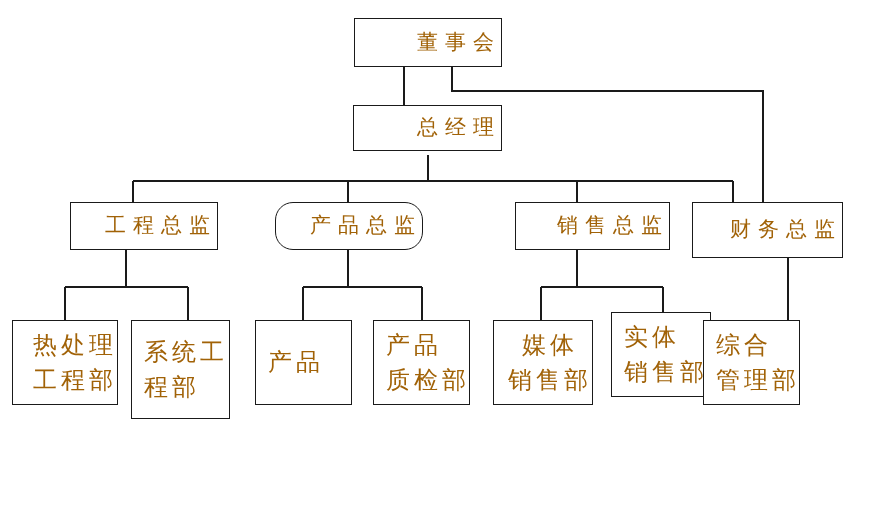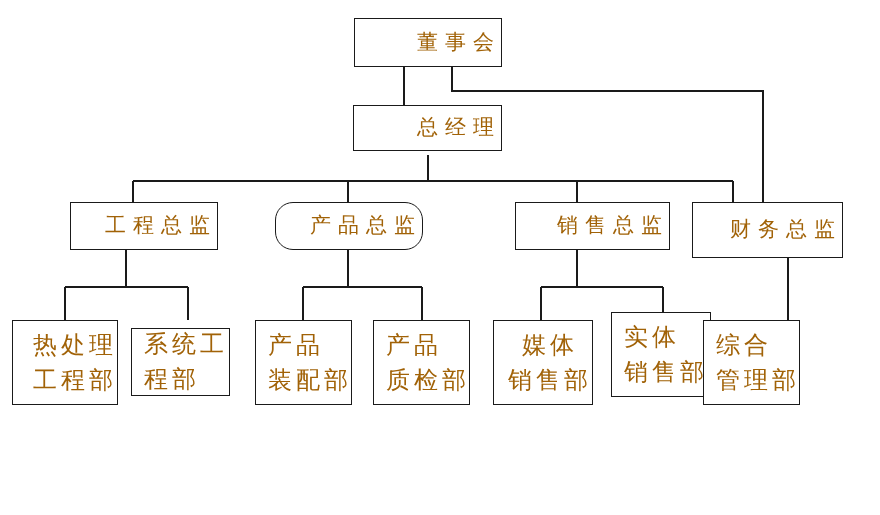--- a/index.html
+++ b/index.html
@@ -136,31 +136,30 @@
     <span class="line-txt">财务总监</span>
   </div>
 
   <div class="org-node level-dept" style="left:12px; top:320px; width:106px; height:85px;">
     <div class="dept-wrap">
       <span class="line-txt">热处理</span>
       <span class="line-txt">工程部</span>
     </div>
   </div>
 
-  <div class="org-node level-dept" style="left:131px; top:320px; width:99px; height:68px;margin-top:8px;">
+  <div class="org-node level-dept" style="left:131px; top:320px; width:99px; height:99px;">
     <div class="dept-wrap left-align">
       <span class="line-txt">系统工</span>
       <span class="line-txt">程部</span>
     </div>
   </div>
 
   <div class="org-node level-dept" style="left:255px; top:320px; width:97px; height:85px;">
     <div class="dept-wrap left-align">
       <span class="line-txt">产品</span>
-      <span class="line-txt">装配部</span>
     </div>
   </div>
 
   <div class="org-node level-dept" style="left:373px; top:320px; width:97px; height:85px;">
     <div class="dept-wrap left-align">
       <span class="line-txt">产品</span>
       <span class="line-txt">质检部</span>
     </div>
   </div>
 

